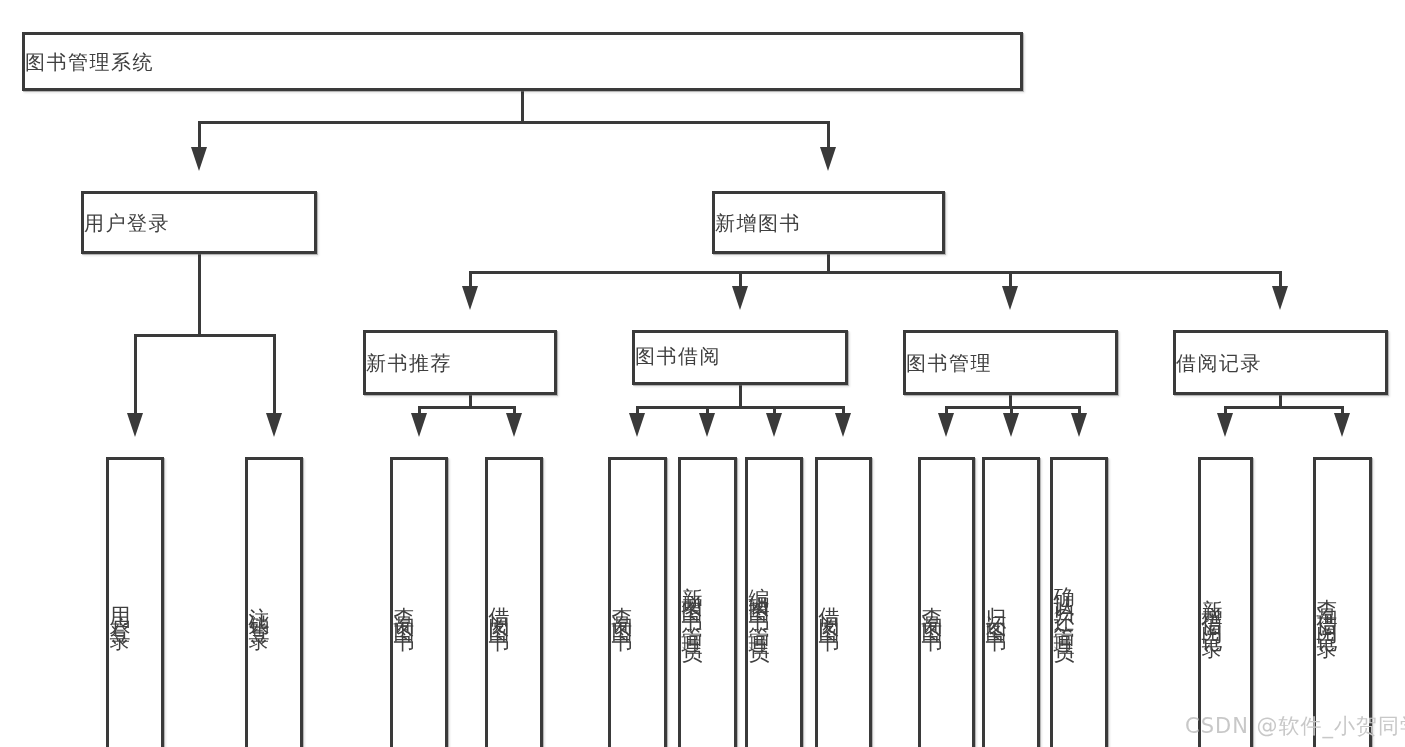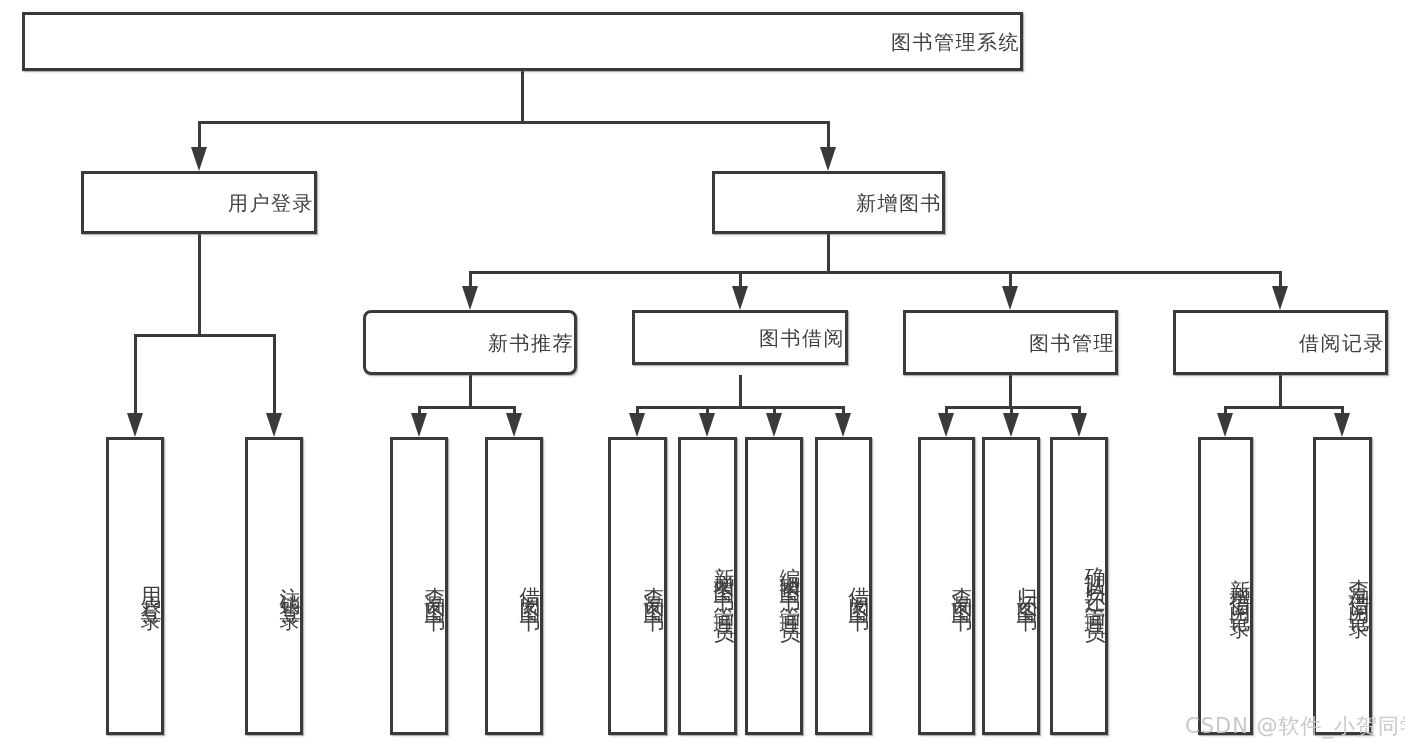--- a/index.html
+++ b/index.html
@@ -14,23 +14,24 @@
     font-family:"DejaVu Sans","Liberation Sans",sans-serif;
   }
   #diagram{
     position:relative;width:1405px;height:747px;background:var(--box-bg);
   }
   .node{
     position:absolute;box-sizing:border-box;
     background:var(--box-bg);
     border:3px solid var(--line-color);
     box-shadow:1px 1px 0 rgba(120,120,120,.45), 2px 2px 2px rgba(0,0,0,.10);
-    display:flex;align-items:center;justify-content:flex-end;
+    display:flex;align-items:center;justify-content:flex-start;
     color:var(--text-color);
     z-index:2;
+    margin-top:20px;
   }
   .node .label{
     font-size:20px;letter-spacing:1.5px;line-height:1;white-space:nowrap;
   }
   .node.v .label{
     writing-mode:vertical-rl;text-orientation:mixed;
     font-size:21px;letter-spacing:8px;
   }
   .line{position:absolute;background:var(--line-color);z-index:1;}
   .tri{
@@ -52,24 +53,24 @@
   <div id="watermark">CSDN @软件_小贺同学</div>
 <div class="node" style="left: 22px; top: 12px; width: 1001px; height: 59px;">
       <span class="label">图书管理系统</span>
     </div>
     <div class="node" style="left: 81px; top: 171px; width: 236px; height: 63px;">
       <span class="label">用户登录</span>
     </div>
     <div class="node" style="left: 712px; top: 171px; width: 233px; height: 63px;">
       <span class="label">新增图书</span>
     </div>
-    <div class="node" style="left: 363px; top: 310px; width: 214px; height: 65px; border-radius: 8px;">
+    <div class="node" style="left: 363px; top: 310px; width: 194px; height: 65px;">
       <span class="label">新书推荐</span>
     </div>
-    <div class="node" style="left: 632px; top: 310px; width: 216px; height: 55px;">
+    <div class="node" style="left: 632px; top: 310px; width: 216px; height: 55px; font-family: Liberation Mono, monospace;">
       <span class="label">图书借阅</span>
     </div>
     <div class="node" style="left: 903px; top: 310px; width: 215px; height: 65px;">
       <span class="label">图书管理</span>
     </div>
     <div class="node" style="left: 1173px; top: 310px; width: 215px; height: 65px;">
       <span class="label">借阅记录</span>
     </div>
     <div class="node v" style="left: 106px; top: 437px; width: 58px; height: 298px;">
       <span class="label">用户登录</span>

